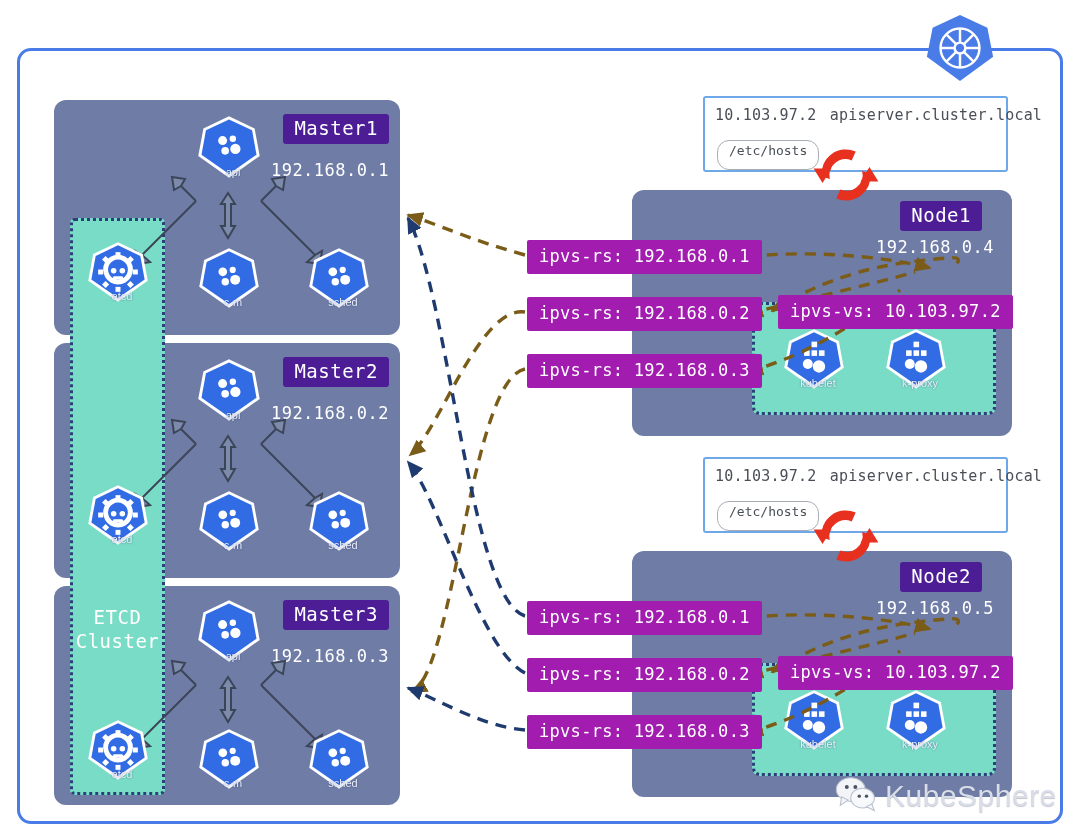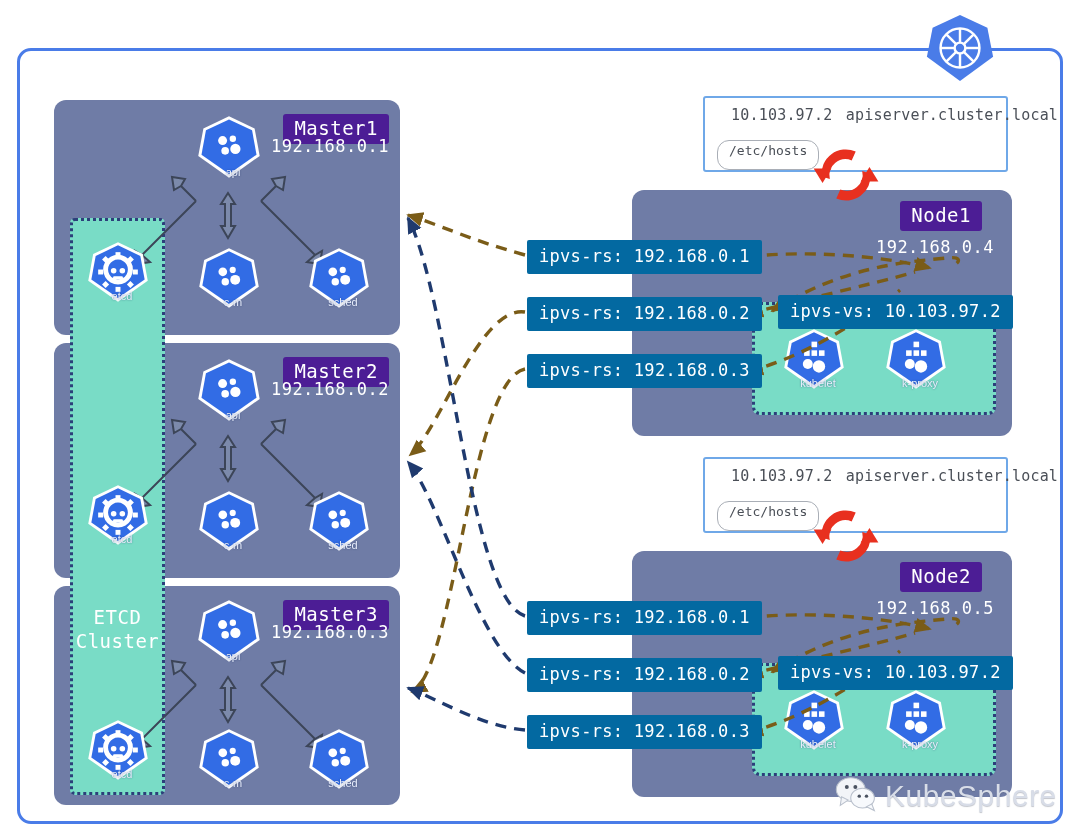--- a/index.html
+++ b/index.html
@@ -54,21 +54,21 @@
     white-space: nowrap;
   }
   .node-ip {
     position: absolute;
     color: #ffffff;
     font-size: 17px;
     letter-spacing: 0.5px;
     white-space: nowrap;
   }
   .m-badge { right: 11px; top: 14px; }
-  .m-ip    { right: 11px; top: 36px; margin-left: 13px; }
+  .m-ip    { right: 11px; top: 60px; margin-left: 13px; }
 
   
   .hex {
     position: absolute;
     width: 62px; height: 64px;
   }
   .hex.lg { width: 64px; height: 66px; }
   .hex-label {
     position: absolute;
     bottom: 2px; left: 8px; right: 0;
@@ -137,21 +137,21 @@
   #hosts1 { top: 96px; }
   #hosts2 { top: 457px; }
   .hosts-line {
     position: absolute;
     left: 10px; top: 8px;
     color: #4a4f57;
     font-size: 15px;
     white-space: nowrap;
     letter-spacing: 0.2px;
   }
-  .hosts-ip   { display: inline-block; margin-left: 16px; }
+  .hosts-ip   { display: inline-block; }
   .hosts-name { display: inline-block; margin-left: 4px; }
   .hosts-pill {
     position: absolute;
     left: 12px; top: 42px;
     border: 1px solid #a9aeb6;
     border-radius: 12px;
     padding: 3px 11px 12px 11px;
     color: #4a4f57;
     font-size: 13px;
     background: #fff;
@@ -164,21 +164,21 @@
     position: absolute;
     width: 82px; height: 68px;
     z-index: 20;
   }
   #sync1 { left: 805px; top: 141px; }
   #sync2 { left: 805px; top: 502px; }
 
   
   .chip {
     position: absolute;
-    background: #0369a1;
+    background: #a21caf;
     color: #ffffff;
     font-size: 17px;
     letter-spacing: 0.3px;
     padding: 7px 12px 8px 12px;
     border-radius: 2px;
     white-space: nowrap;
     z-index: 16;
     line-height: 1.1;
   }
   .chip-vs { z-index: 18; }

